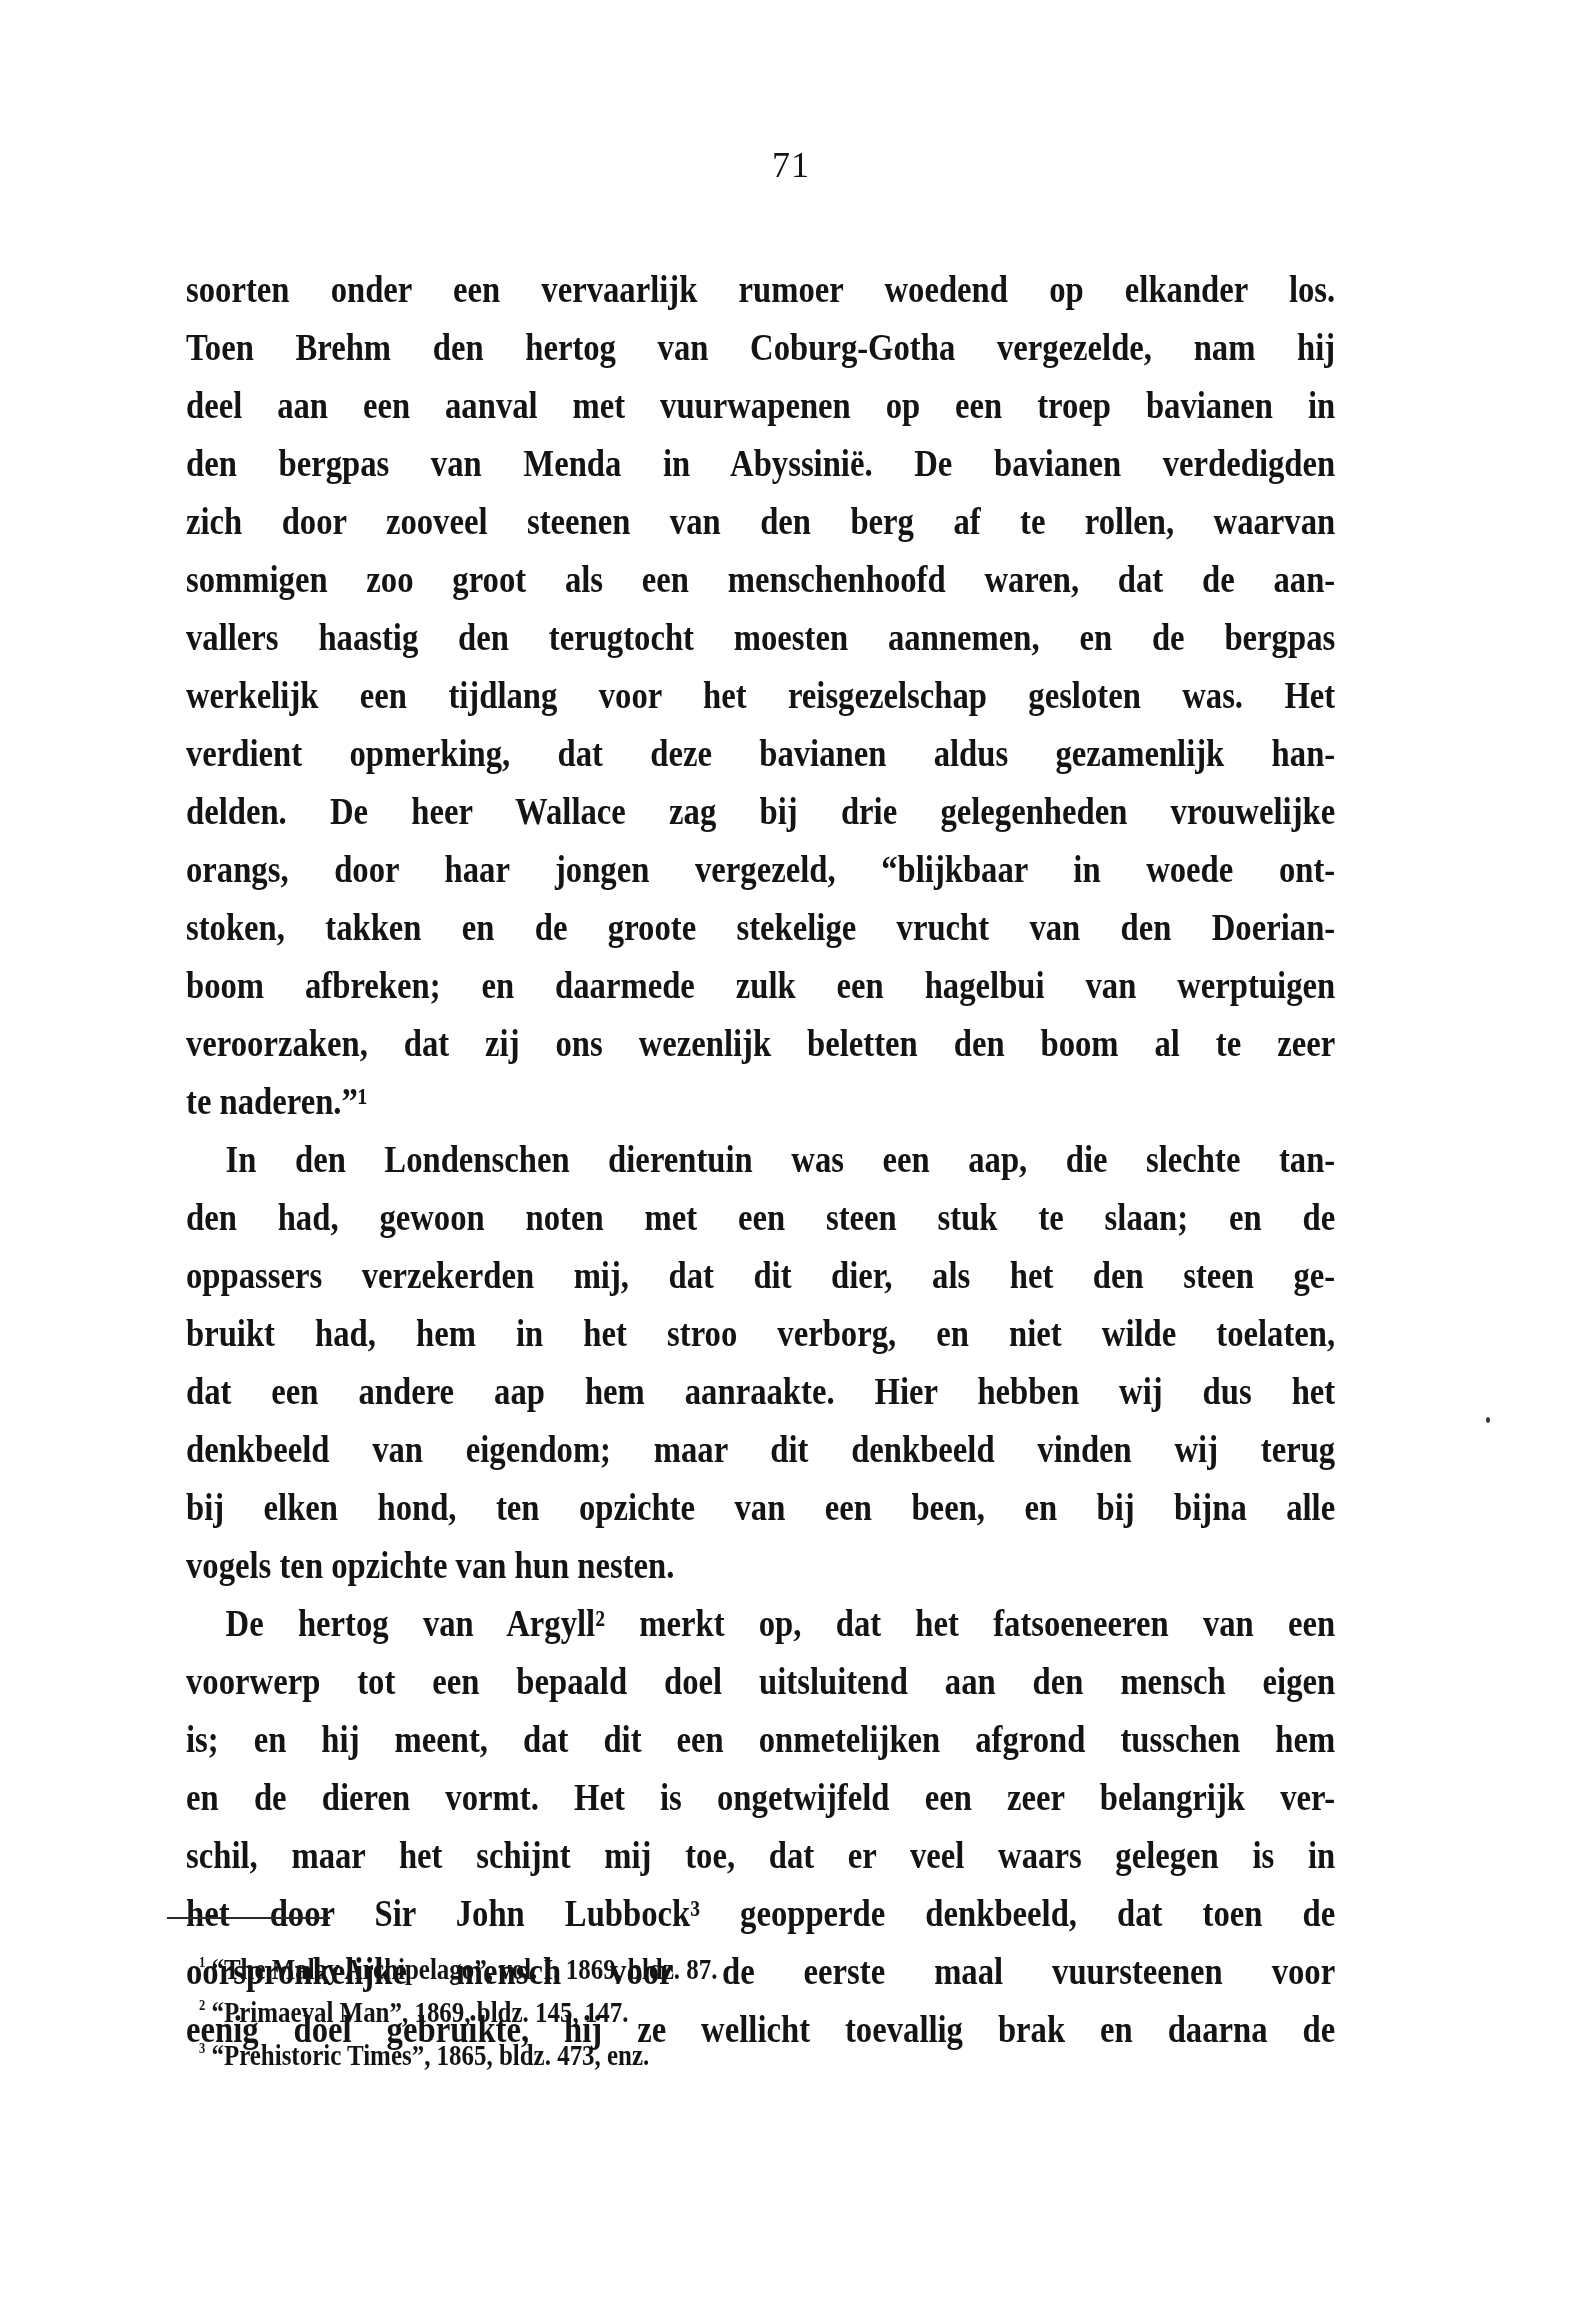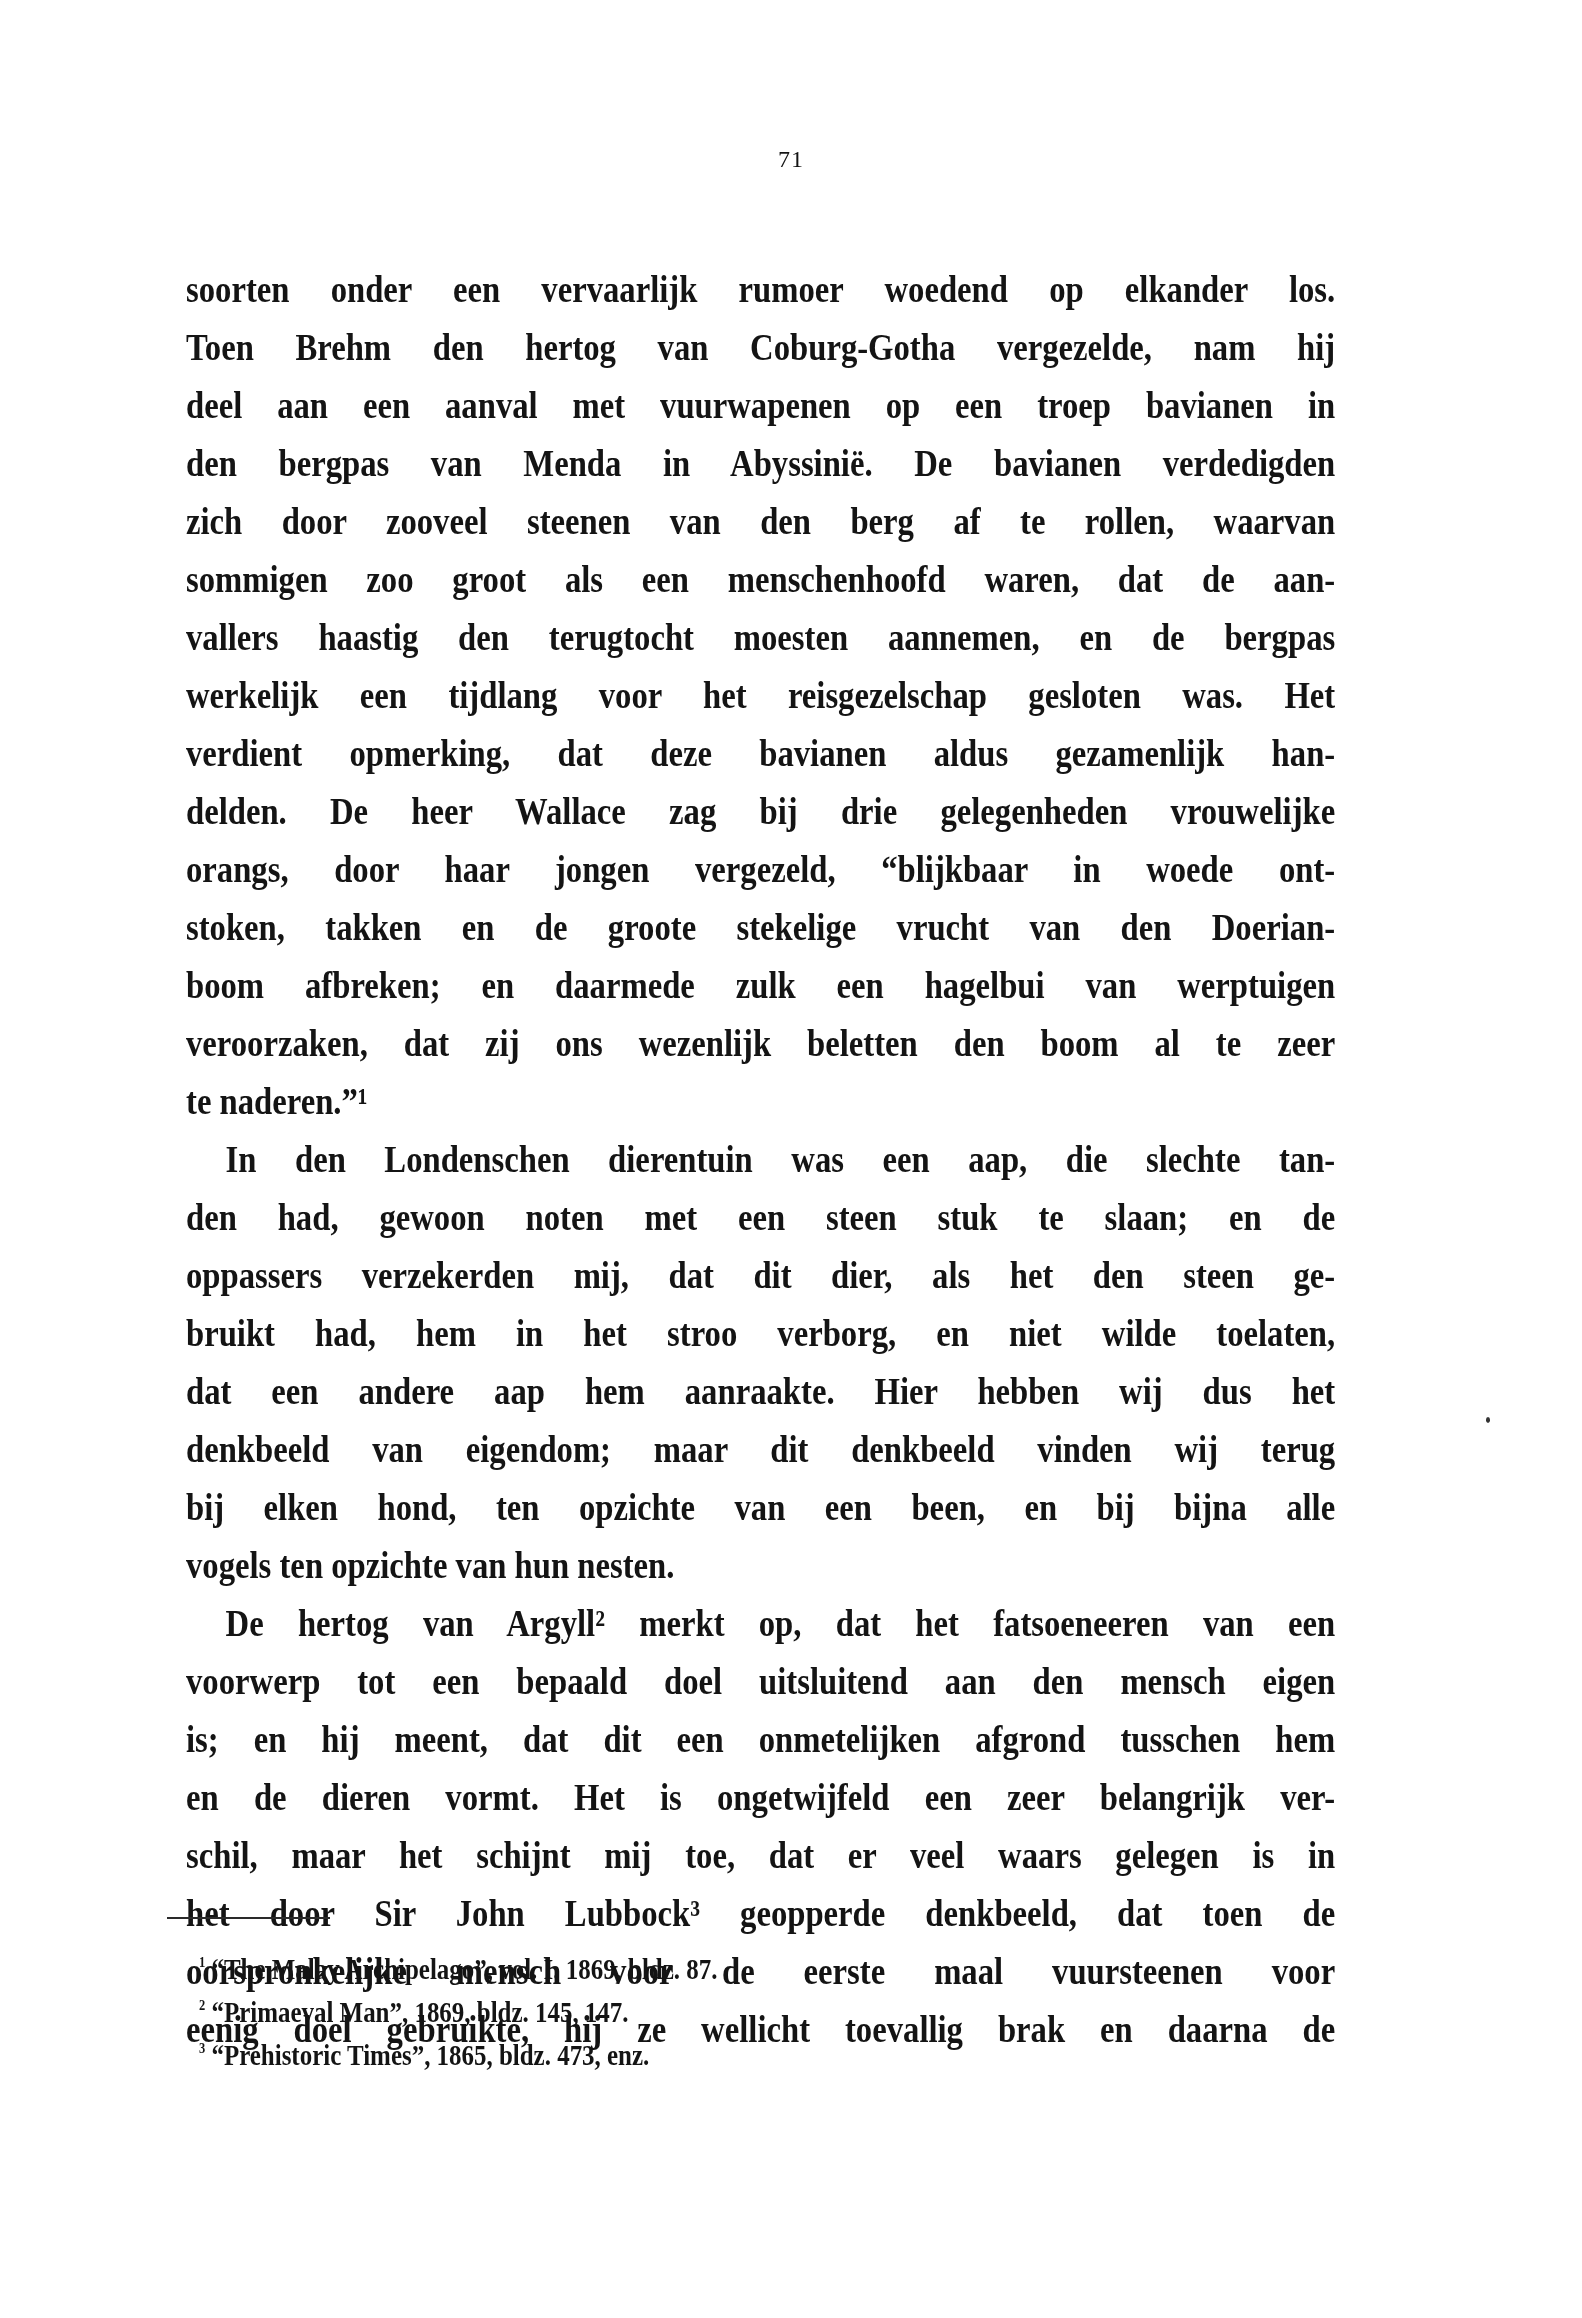--- a/index.html
+++ b/index.html
@@ -14,21 +14,21 @@
       overflow: hidden;
       font-family: "Liberation Serif", "DejaVu Serif", serif;
       color: #141414;
     }
     .page-number {
       position: absolute;
       top: 147px;
       left: 0;
       width: 1582px;
       text-align: center;
-      font-size: 24px;
+      font-size: 36px;
       line-height: 1;
       letter-spacing: 0.9px;
     }
     .body-text {
       position: absolute;
       top: 260px;
       left: 186px;
       width: 1149px;
     }
     .line {

